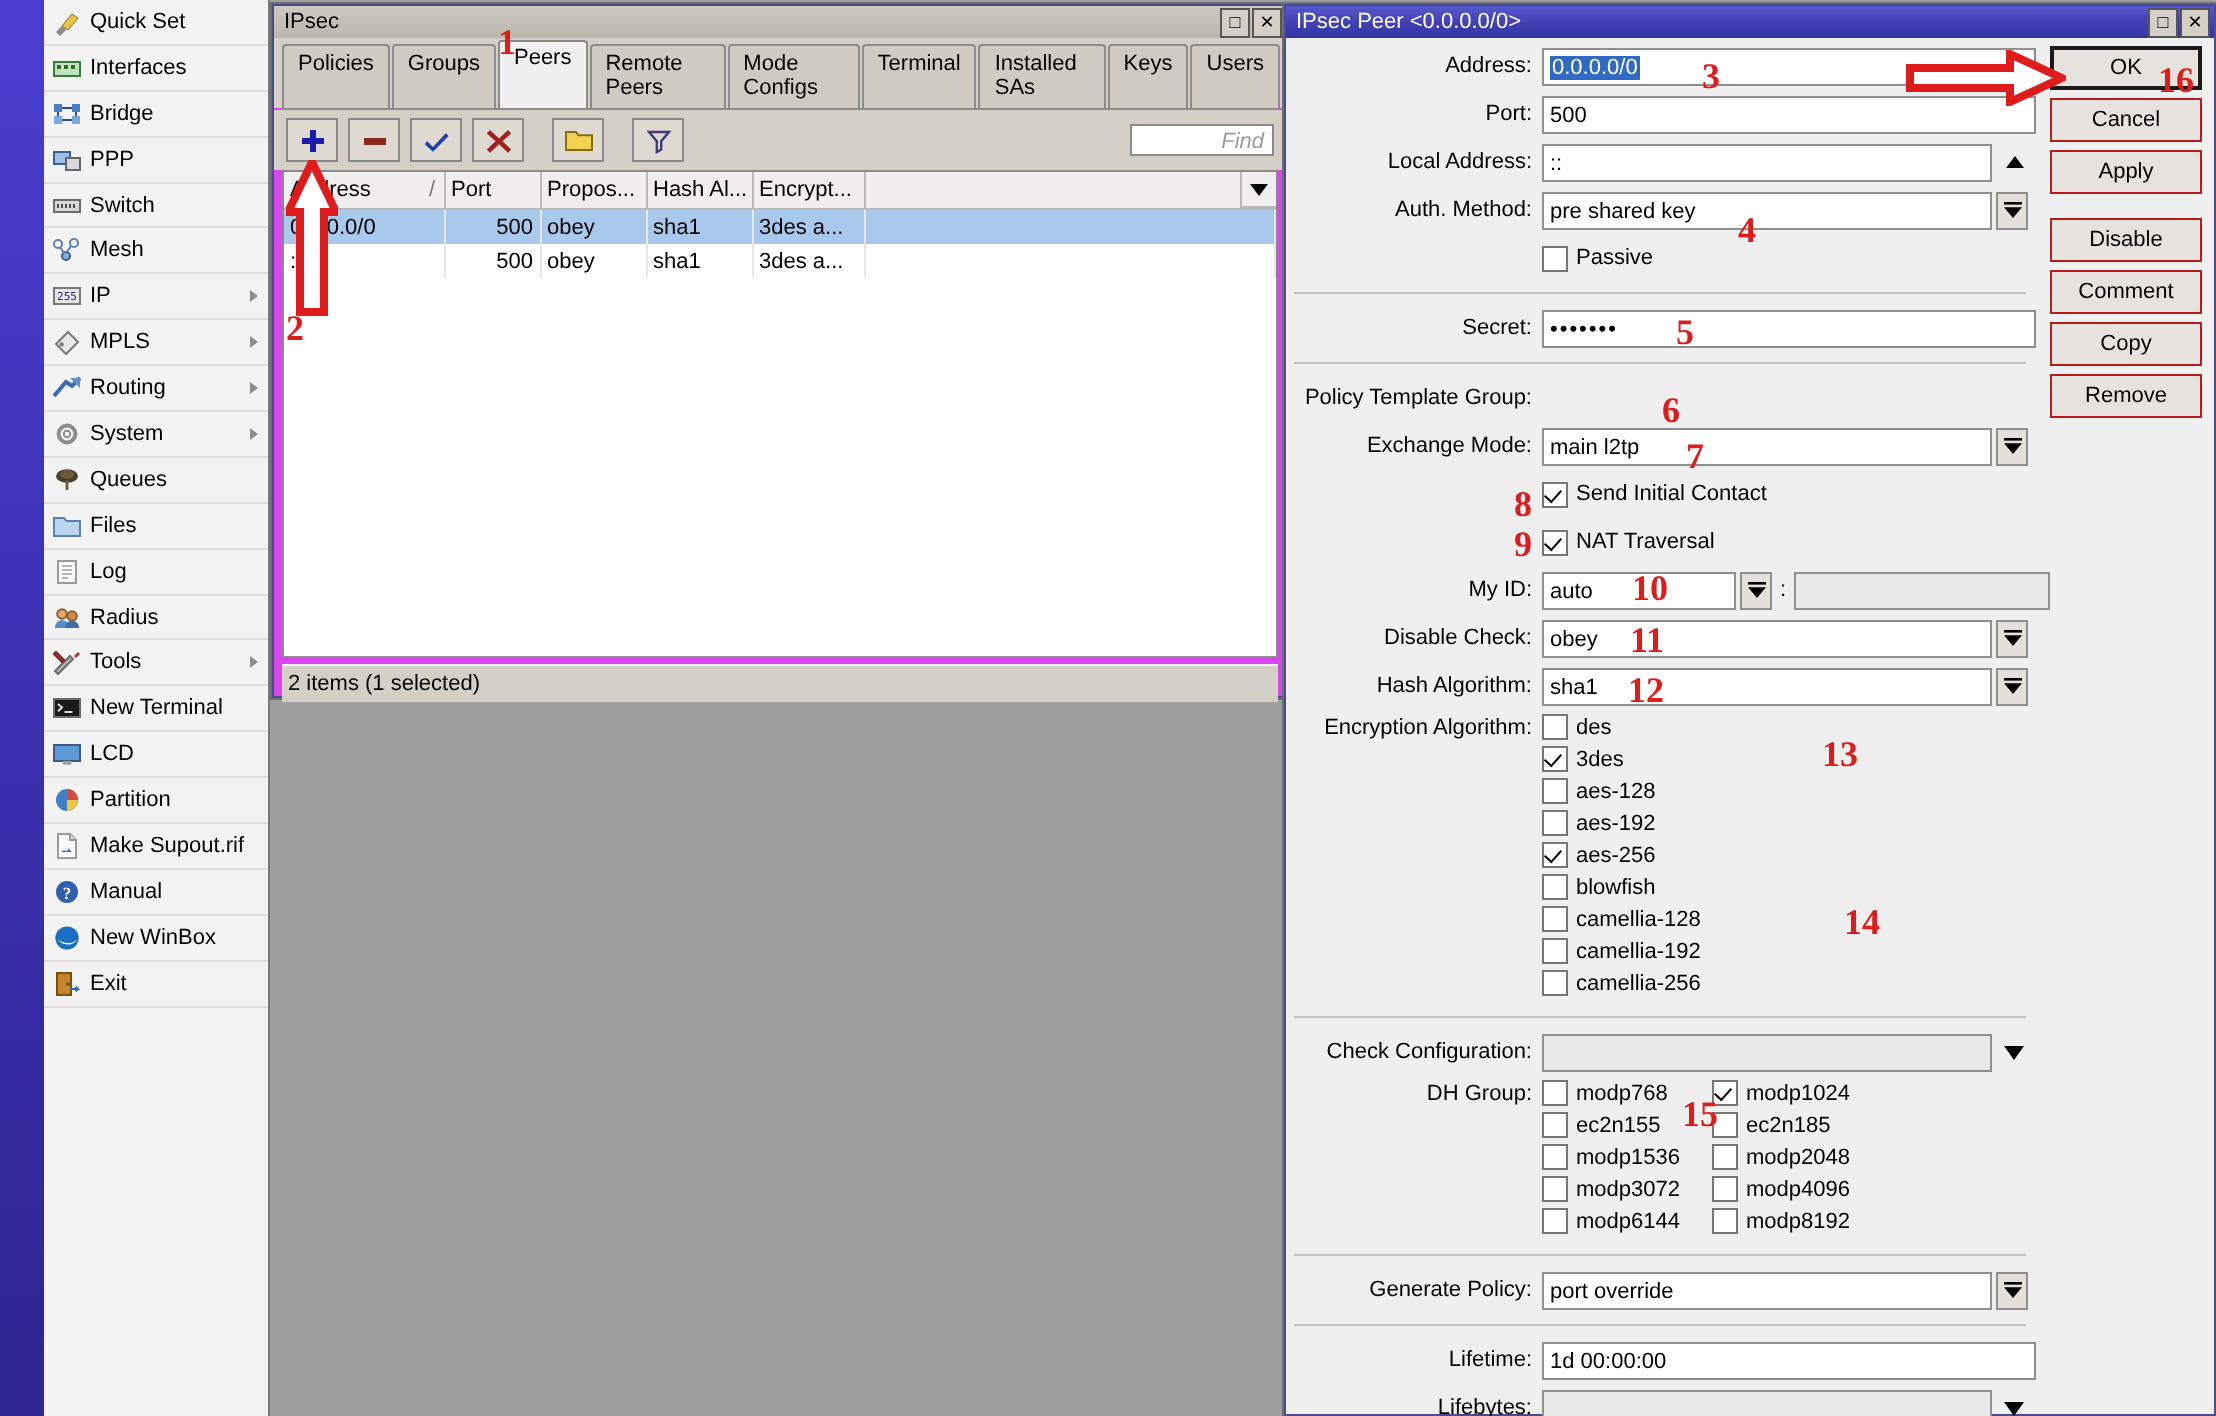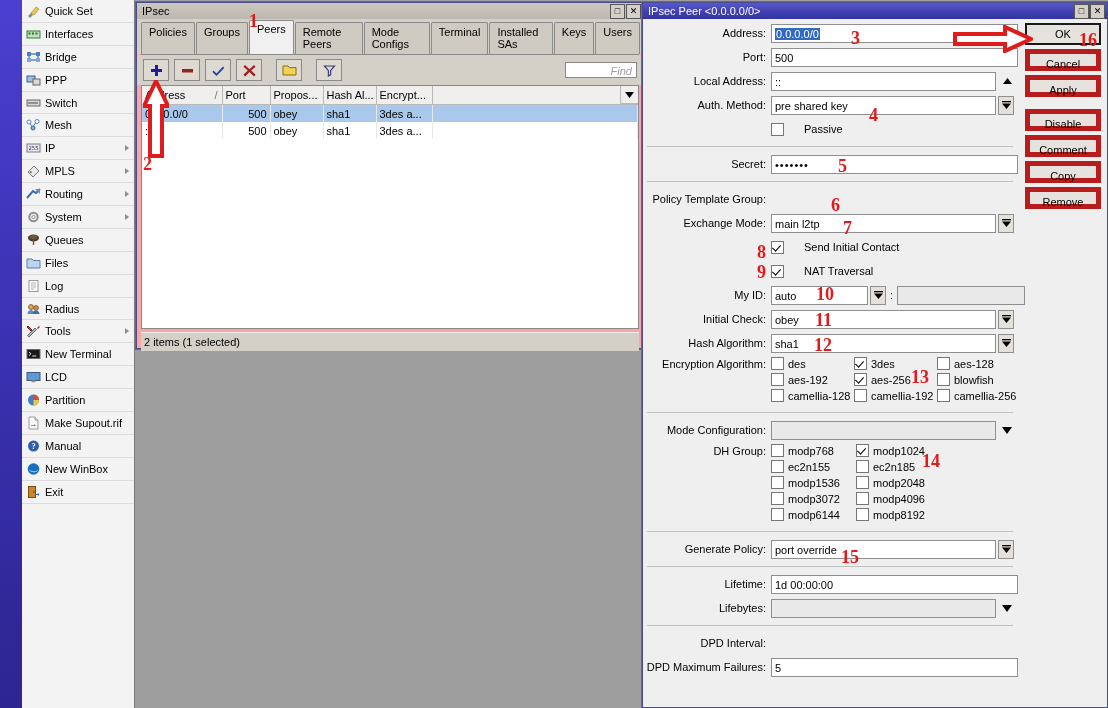--- a/index.html
+++ b/index.html
@@ -40,21 +40,21 @@
     position: absolute; right: 5px; top: 50%; transform: translateY(-50%);
     width: 0; height: 0; border-left: 4px solid #8d8d8d;
     border-top: 3.5px solid transparent; border-bottom: 3.5px solid transparent;
   }
   .mi-icon { width: 15px; height: 14px; flex: 0 0 15px; position: relative; }
   .mi-icon svg { display: block; }
   #menu-tail { background: #f3f3f3; height: 224px; }
 
   
   .win {
-    position: absolute; background: #fca5a5;
+    position: absolute; background: #d946ef;
     border: 1px solid #4b4b8f;
     box-shadow: 0 0 0 1px #6d6d6d;
   }
   .win-title {
     height: 16px; display: flex; align-items: center;
     padding: 0 2px 0 5px; color: #fff; font-size: 11px;
   }
   .title-gray { background: linear-gradient(to bottom, #ccc8c0 0%, #bcb8b0 100%); color:#000; }
   .win-title .tbtns { margin-left: auto; display: flex; gap: 1px; }
   .tbtn {
@@ -152,33 +152,33 @@
   }
   .cb {
     width: 11px; height: 11px; border: 1px solid #767676; background: #fff;
     display: inline-flex; align-items: center; justify-content: center;
     flex: 0 0 11px; cursor: default; position: relative;
   }
   .cb.on:after {
     content: ""; position: absolute; left: 2px; top: 1px; width: 4px; height: 7px;
     border: solid #000; border-width: 0 1.6px 1.6px 0; transform: rotate(42deg);
   }
-  .cbrow { display: flex; align-items: center; gap: 20px; }
+  .cbrow { display: flex; align-items: center; gap: 4px; }
   .cbrow .cbl { font-size: 11px; white-space: nowrap; }
   .hr { height: 0; border-top: 1px solid #c0c0c0; margin: 7px 8px 7px 4px; }
-  .grid3 { display: flex; flex-wrap: wrap; width: 250px; }
+  .grid3 { display: flex; flex-wrap: wrap; width: 250px; flex-direction: column; }
   .grid3 .cbcell { width: 83px; display: flex; align-items: center; gap: 4px; margin-bottom: 3px; }
   .grid2 { display: flex; flex-wrap: wrap; width: 180px; }
   .grid2 .cbcell { width: 85px; display: flex; align-items: center; gap: 4px; margin-bottom: 3px; }
   .suffix { font-size: 11px; margin-left: 4px; }
 
   .btncol { position: absolute; right: 6px; top: 4px; width: 76px; }
   .dlgbtn {
     width: 76px; height: 22px; margin-bottom: 4px; background: #e6e3de;
-    border: 5px solid #b91c1c; font-size: 11px; text-align: center;
+    border: 1px solid #b91c1c; font-size: 11px; text-align: center;
     line-height: 20px; cursor: default; box-sizing: border-box; color: #000;
   }
   .dlgbtn.primary { border: 2px solid #1a1a1a; line-height: 18px; }
   .btn-gap { height: 8px; }
 
   
   .ann {
     position: absolute; color: #e01b1b; font-weight: bold;
     font-family: "Liberation Serif", serif; font-size: 17px;
     line-height: 1; pointer-events: none;
@@ -633,21 +633,21 @@
                   <path d="M0 0h9v1.3H0z" fill="#000"></path>
                   <path d="M4.5 8L0 2.6h9z" fill="#000"></path>
                 </svg>
           </div>
           <span style="margin:0 4px;font-size:11px;">:</span>
           <div class="inp ro w-colon2"></div>
         </div>
       </div>
 
       <div class="frow">
-        <div class="flabel">Initial Check:</div>
+        <div class="flabel">Disable Check:</div>
         <div class="fctrl">
           <div class="inp w-main-narrow">obey</div>
           <div class="spin">
             <svg width="9" height="8" viewBox="0 0 9 8">
                   <path d="M0 0h9v1.3H0z" fill="#000"></path>
                   <path d="M4.5 8L0 2.6h9z" fill="#000"></path>
                 </svg>
           </div>
         </div>
       </div>
@@ -703,21 +703,21 @@
               <div class="cbcell">
                 <span class="cb"></span>
                 <span class="cbl">camellia-256</span>
               </div>
             </div>
       </div>
 
       <div class="hr"></div>
 
       <div class="frow">
-        <div class="flabel">Mode Configuration:</div>
+        <div class="flabel">Check Configuration:</div>
         <div class="fctrl">
           <div class="inp ro w-main-narrow"></div>
           <div class="flat-arrow">
             <svg width="10" height="7" viewBox="0 0 10 7">
                   <path d="M0 0h10L5 7z" fill="#000"></path>
                 </svg>
           </div>
         </div>
       </div>
 

